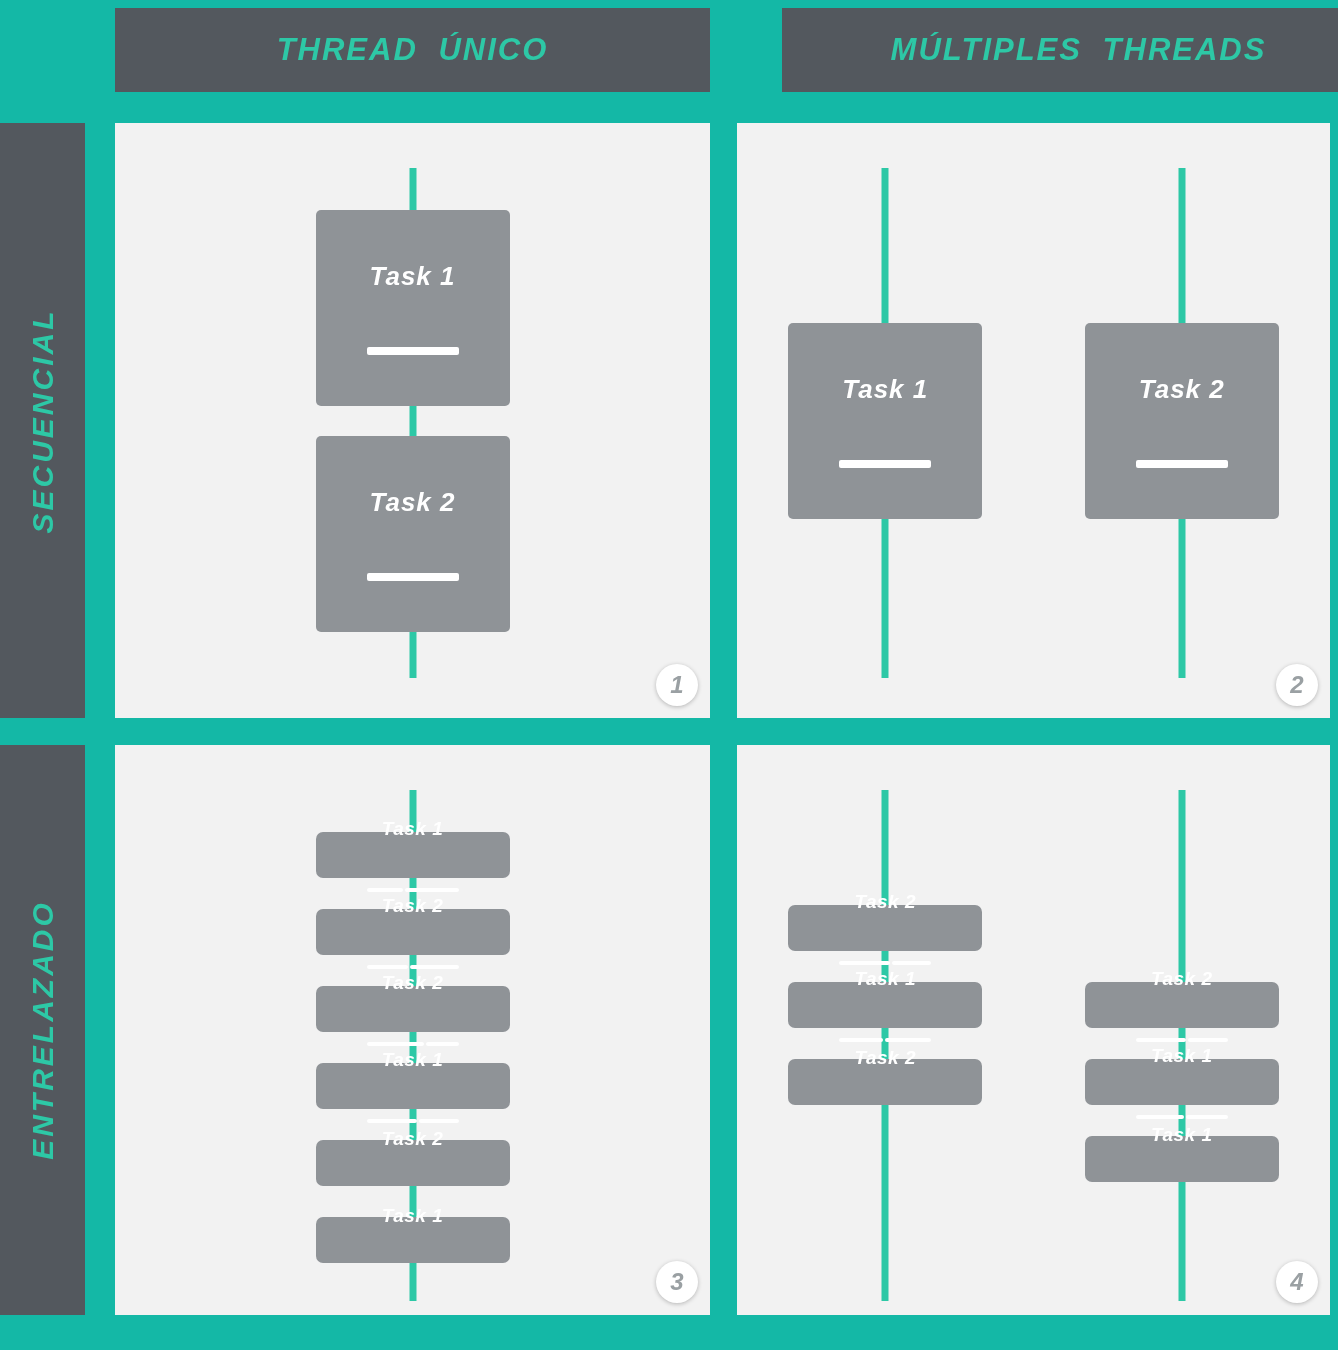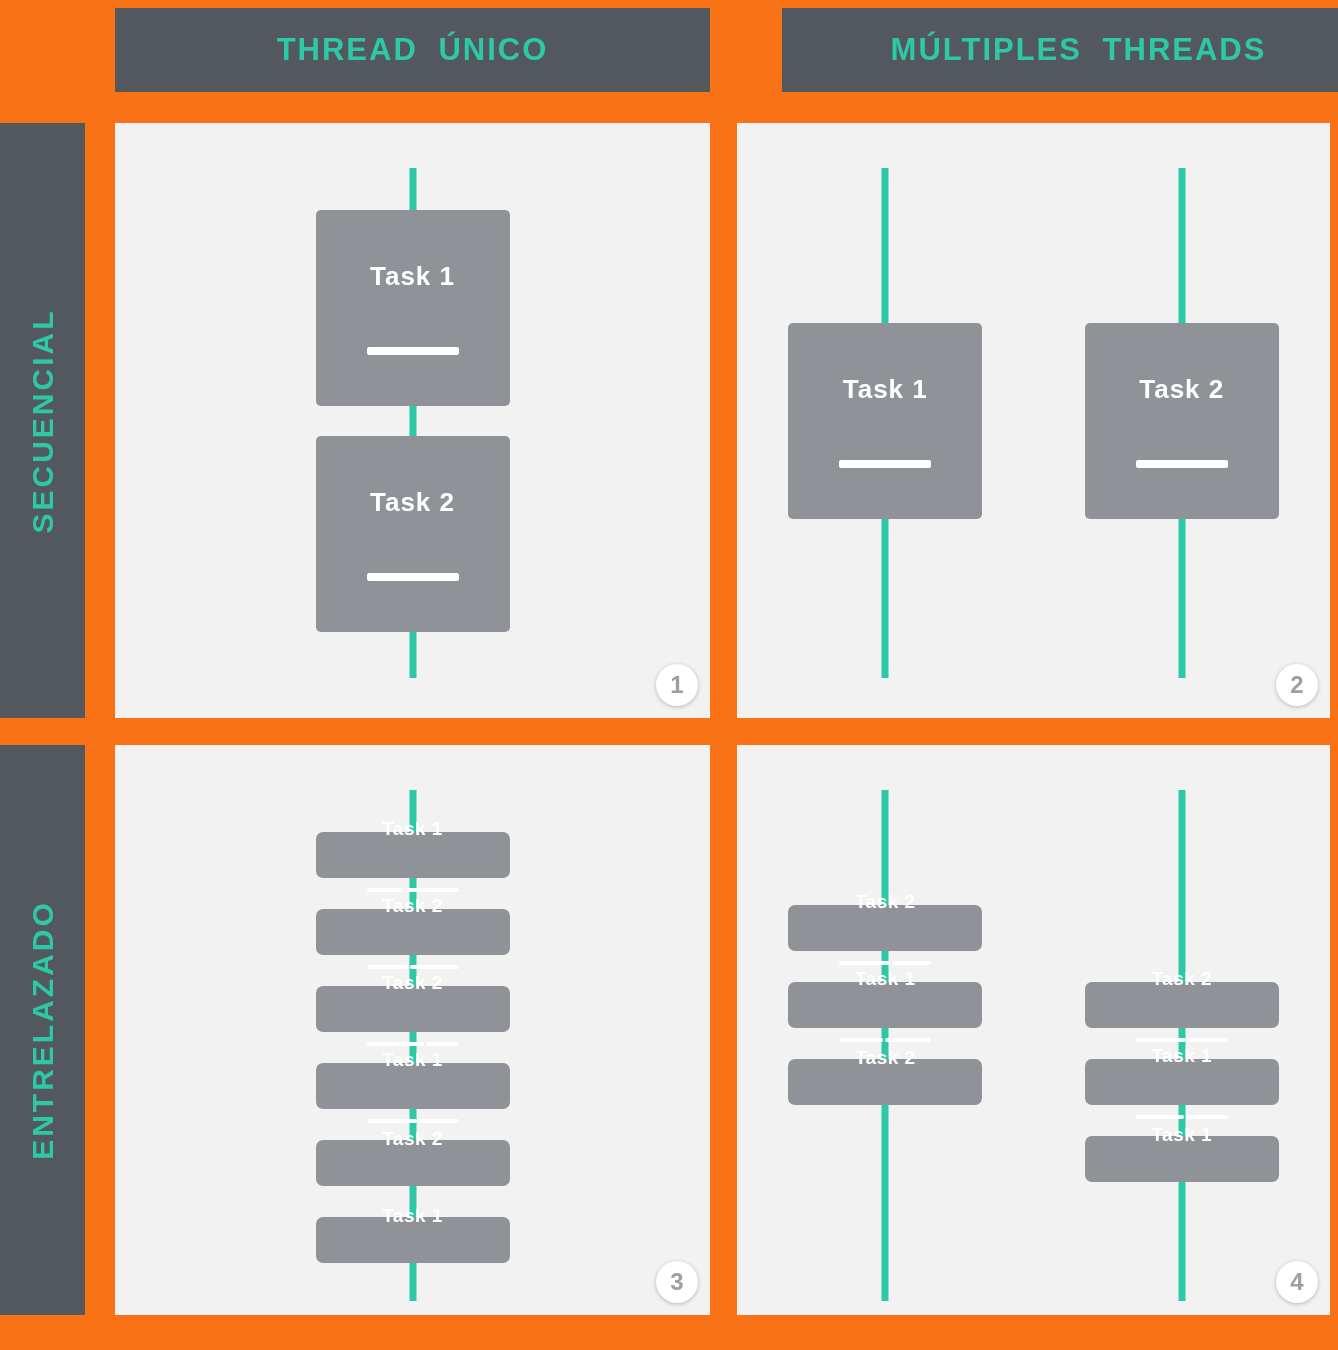--- a/index.html
+++ b/index.html
@@ -14,22 +14,23 @@
   *{box-sizing:border-box;margin:0;padding:0;}
   body{
     background:#ffffff;
     font-family:"Liberation Sans","DejaVu Sans",sans-serif;
     font-weight:700;
   }
   .canvas{
     position:relative;
     width:1338px;
     height:1350px;
-    background:#f97316;
+    background:#14b8a6;
     overflow:hidden;
+    font-style:italic;
   }
   
   .col-header{
     position:absolute;
     top:8px;height:84px;
     background:var(--header-bg);
     color:var(--accent);
     display:flex;align-items:center;justify-content:center;
     font-size:31px;letter-spacing:2px;word-spacing:10px;
   }

